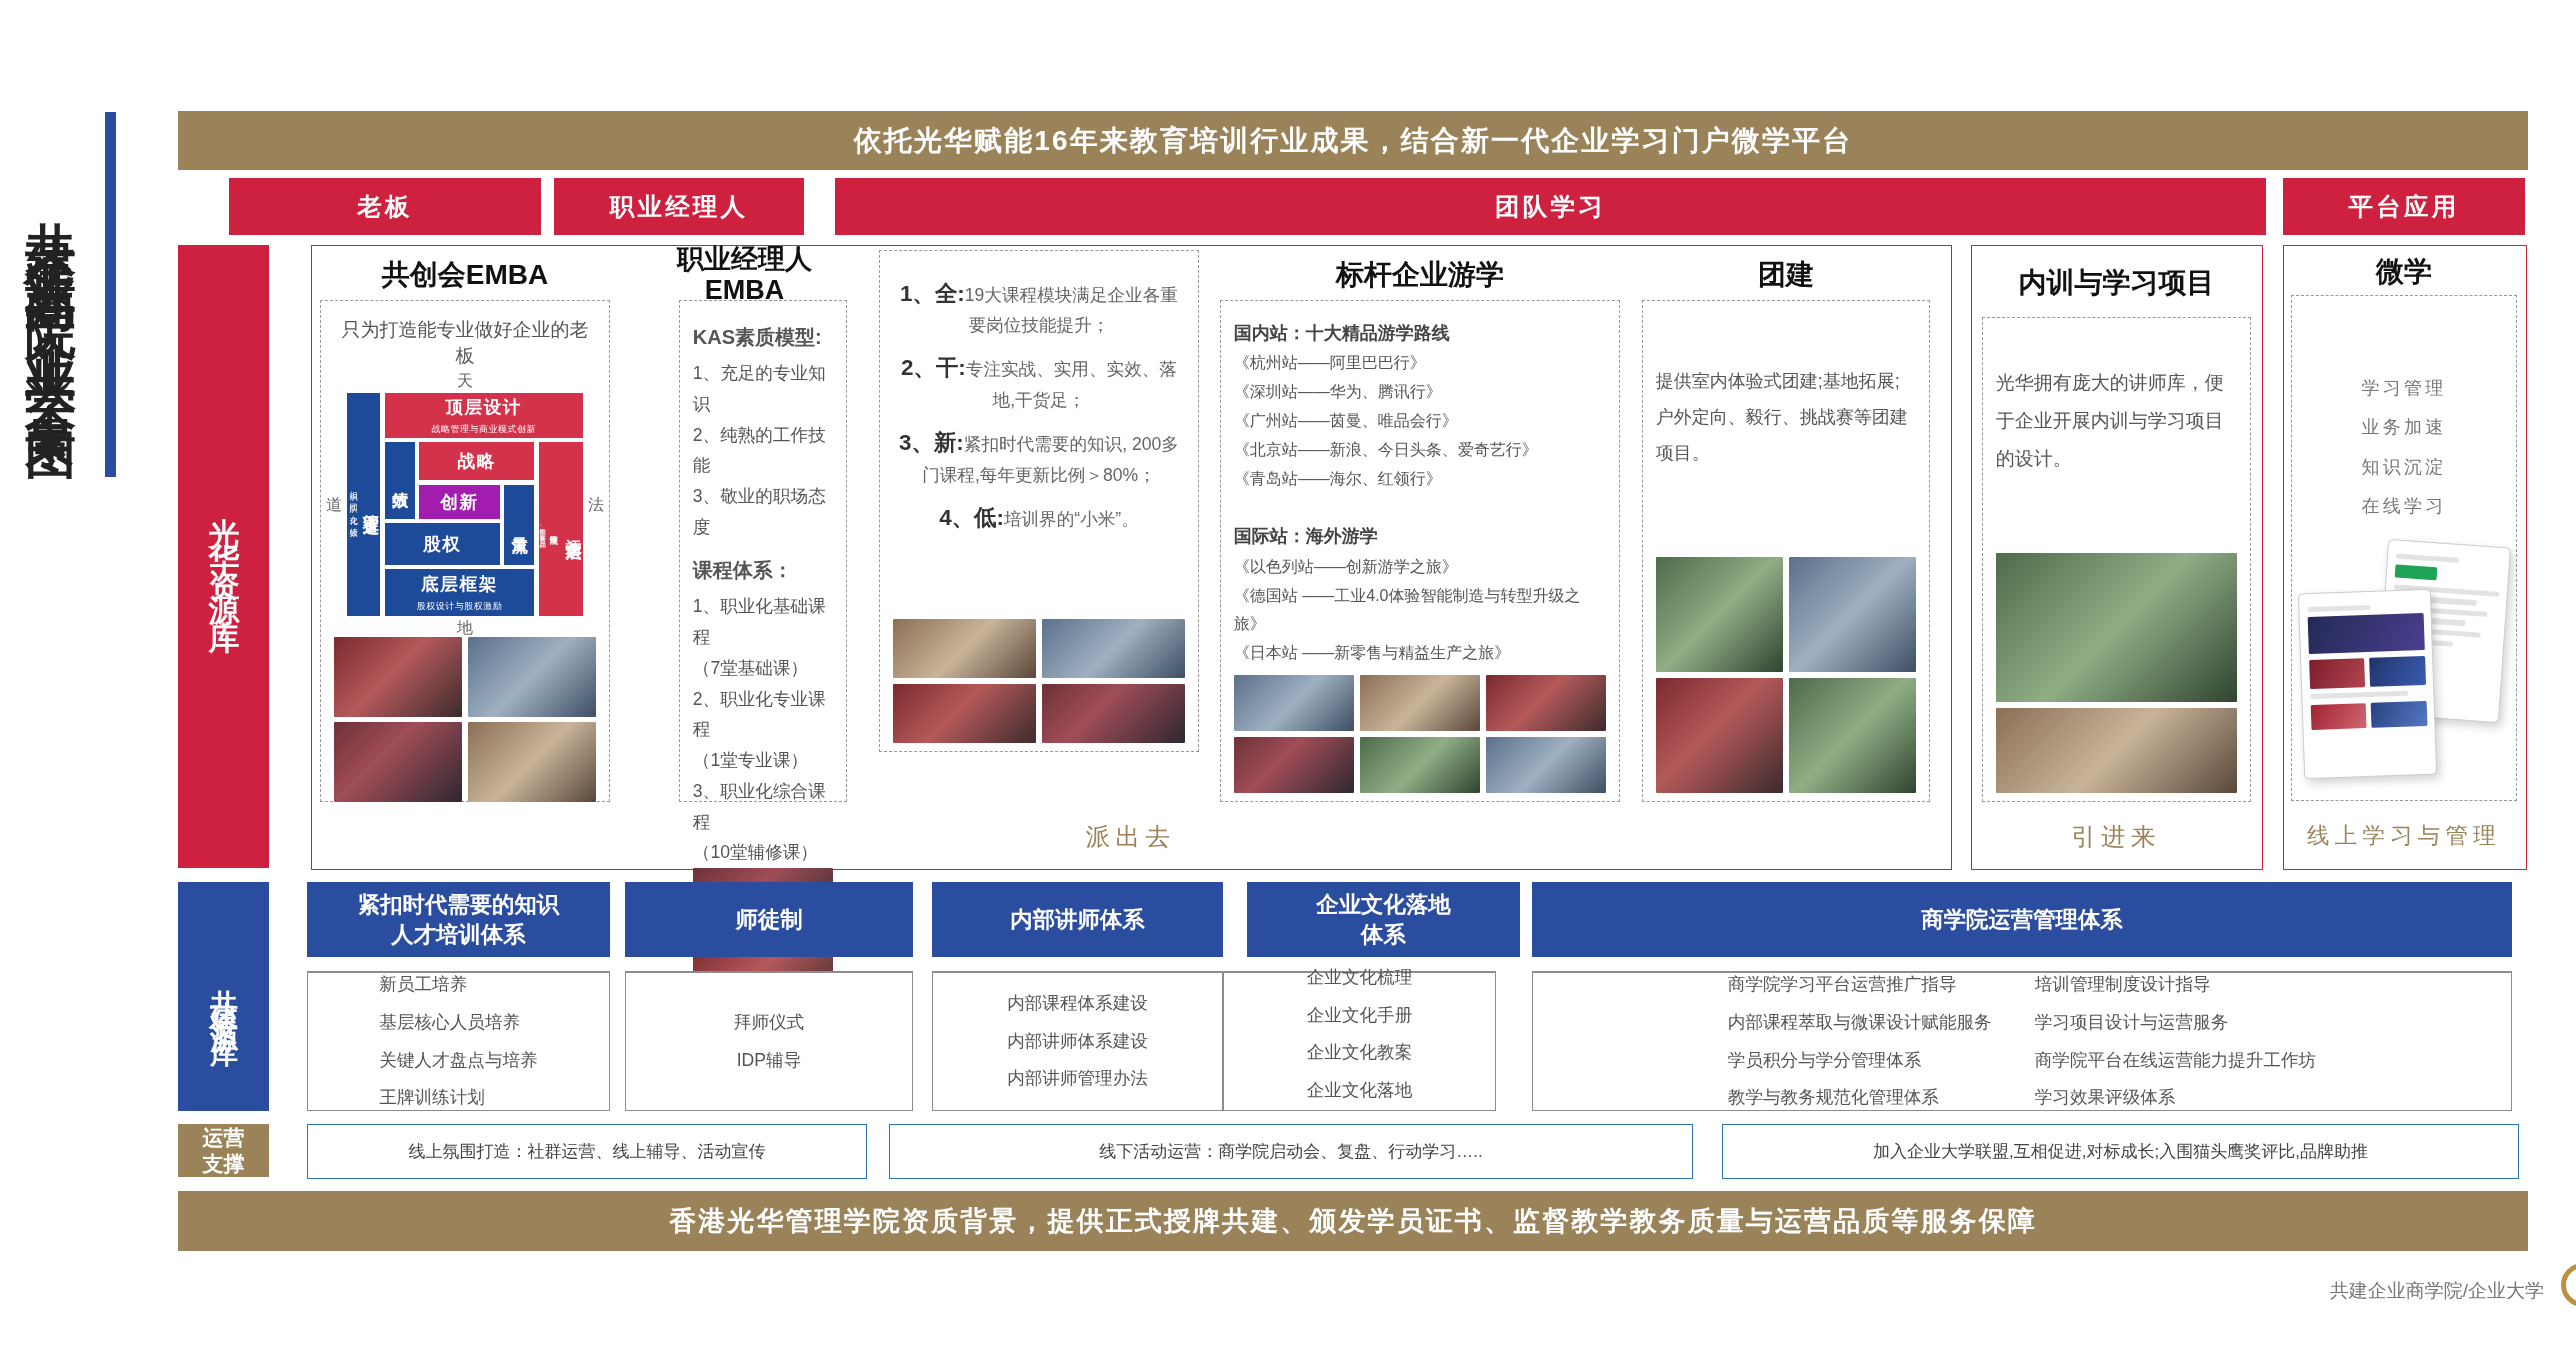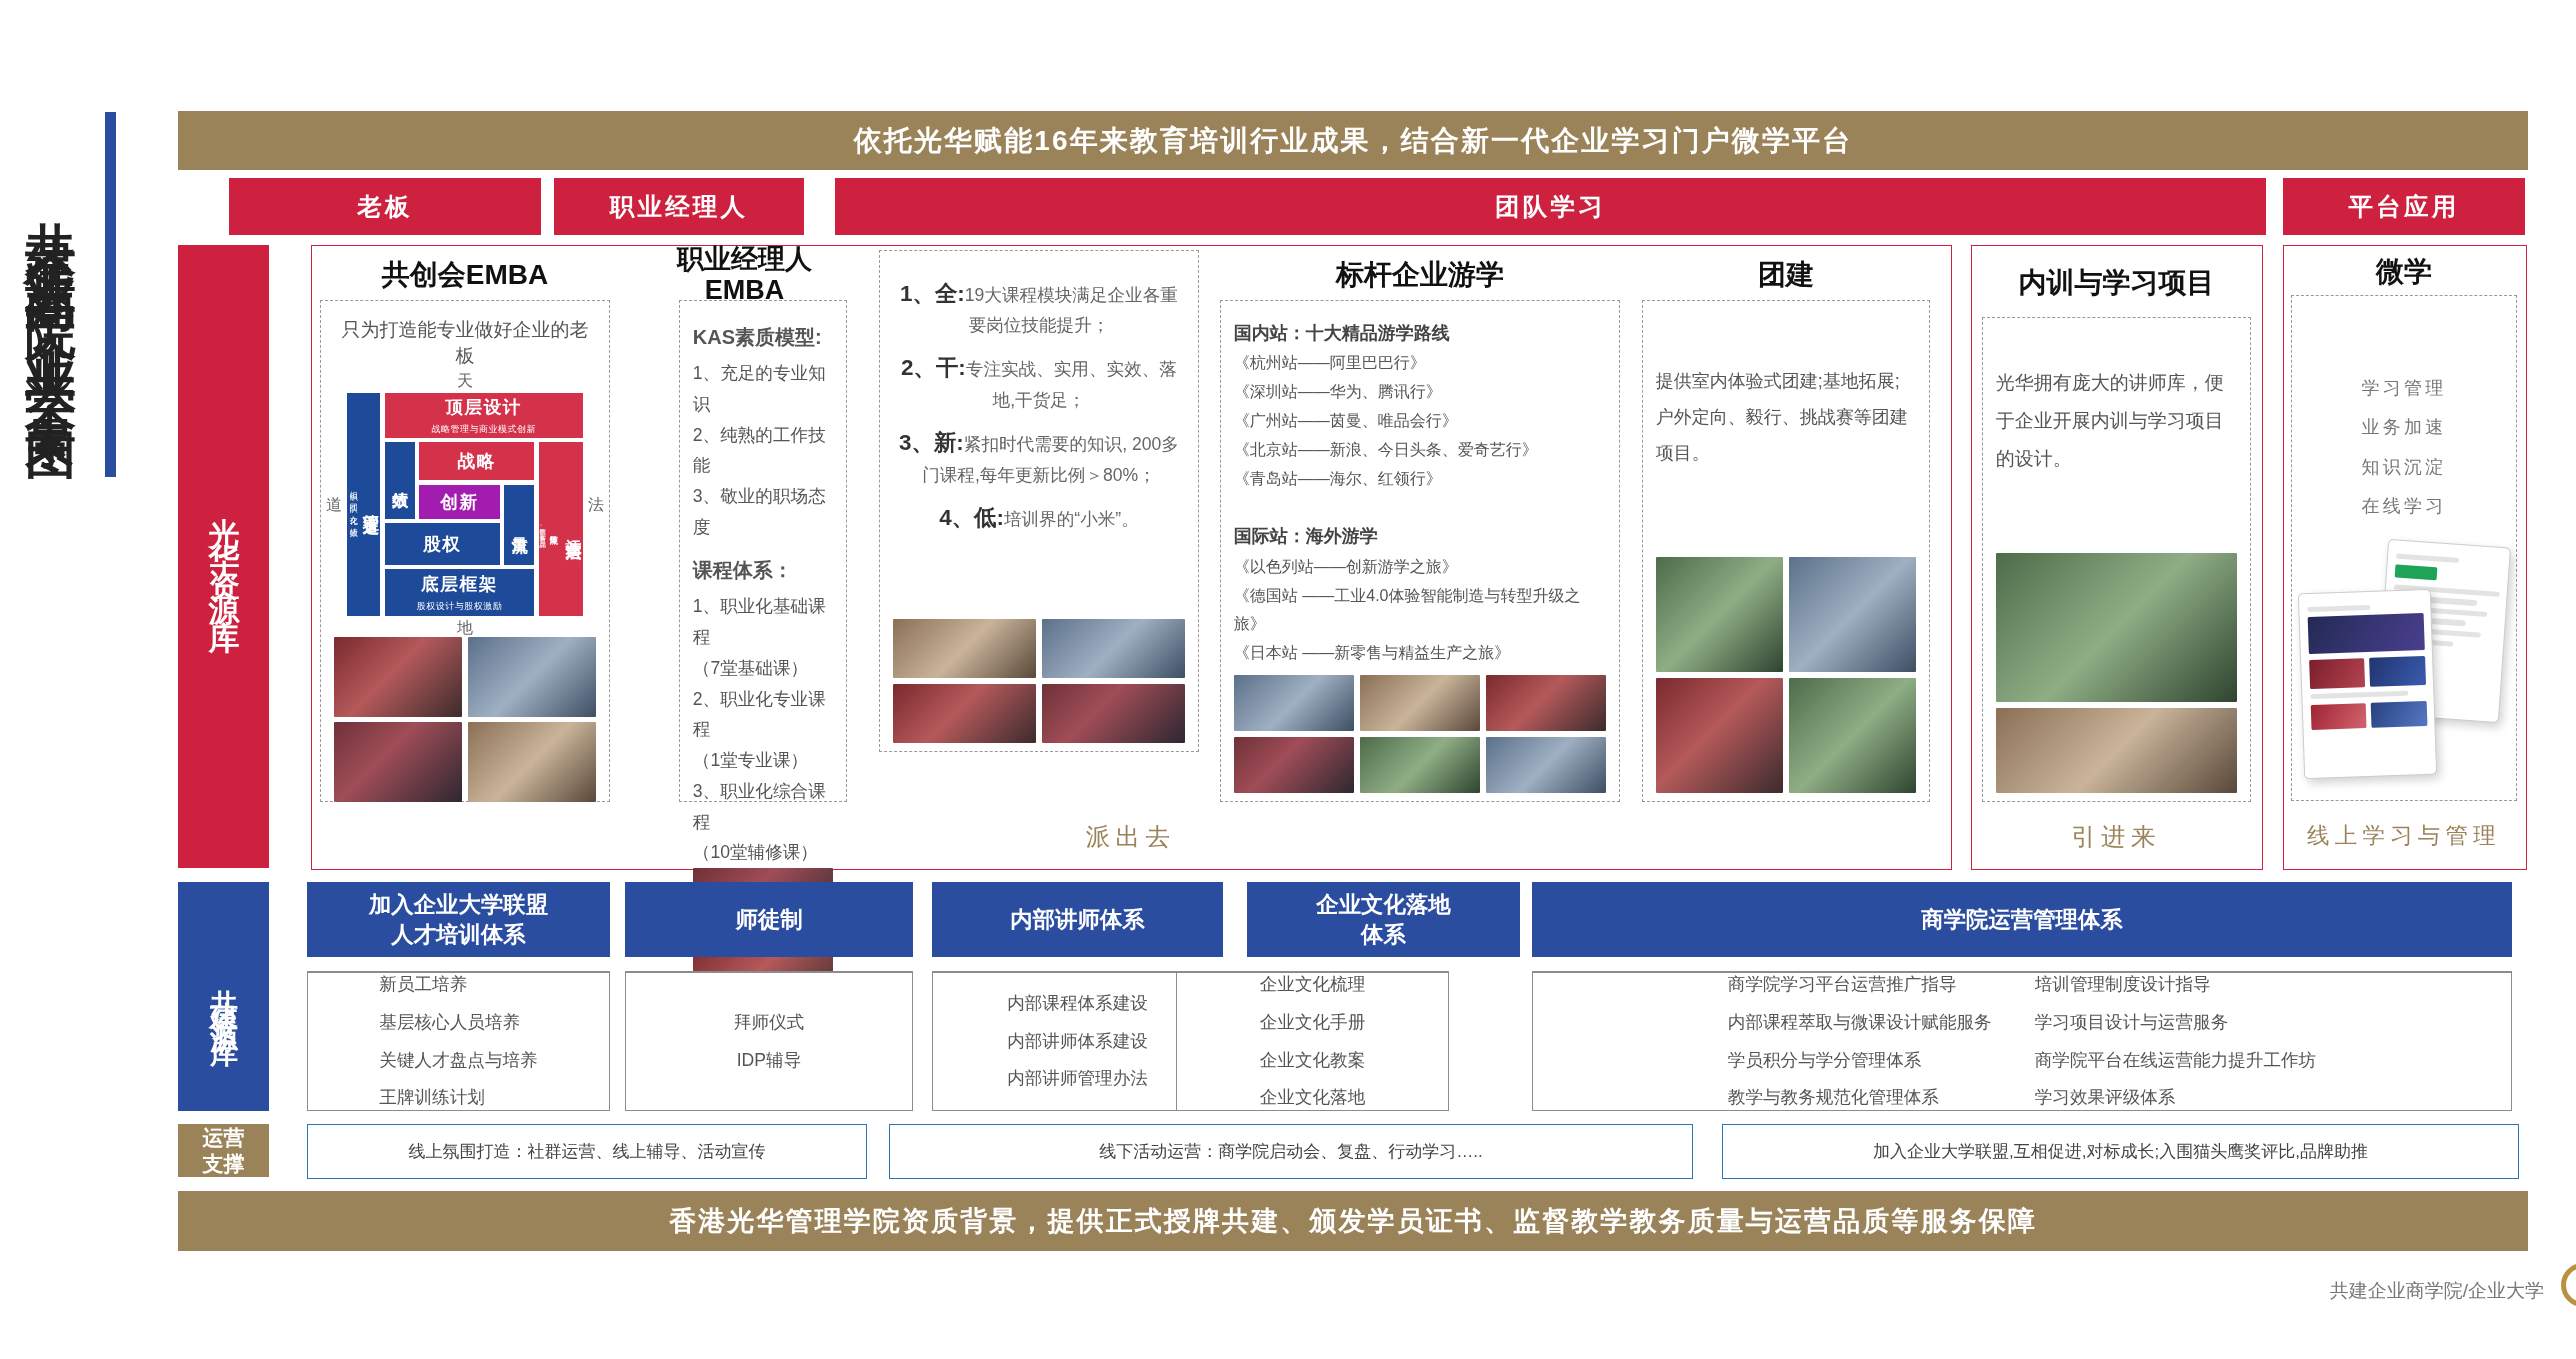--- a/index.html
+++ b/index.html
@@ -266,21 +266,21 @@
         </div>
       </div>
     </div>
   </div>
 </div>
 <div class="abs gold-note" style="left:2283px;top:820px;width:242px;font-size:22.4px;">线上学习与管理</div>
 
 <div class="abs vlabel vlabel-blue center" style="left:178px;top:882px;width:91px;height:229px;">共建资源库</div>
 
 <div class="abs bhead" style="left:307px;top:882px;width:303px;height:75px;">
-  <span>加入企业大学联盟</span>
+  <span>紧扣时代需要的知识</span>
     <span>人才培训体系</span>
 </div>
 <div class="abs bhead" style="left:625px;top:882px;width:288px;height:75px;">
   <span>师徒制</span>
 </div>
 <div class="abs bhead" style="left:932px;top:882px;width:291px;height:75px;">
   <span>内部讲师体系</span>
 </div>
 <div class="abs bhead" style="left:1247px;top:882px;width:273px;height:75px;">
   <span>企业文化落地</span>
@@ -304,21 +304,21 @@
     <div>IDP辅导</div>
   </div>
 </div>
 <div class="abs cbox" style="left:932px;top:971px;width:291px;height:140px;">
   <div class="items">
     <div>内部课程体系建设</div>
     <div>内部讲师体系建设</div>
     <div>内部讲师管理办法</div>
   </div>
 </div>
-<div class="abs cbox" style="left:1176px;top:971px;width:273px;height:140px;">
+<div class="abs cbox" style="left:1223px;top:971px;width:273px;height:140px;align-items:flex-end;">
   <div class="items">
     <div>企业文化梳理</div>
     <div>企业文化手册</div>
     <div>企业文化教案</div>
     <div>企业文化落地</div>
   </div>
 </div>
 <div class="abs cbox" style="left:1532px;top:971px;width:980px;height:140px;gap:43px;">
   <div class="items">
     <div>商学院学习平台运营推广指导</div>

